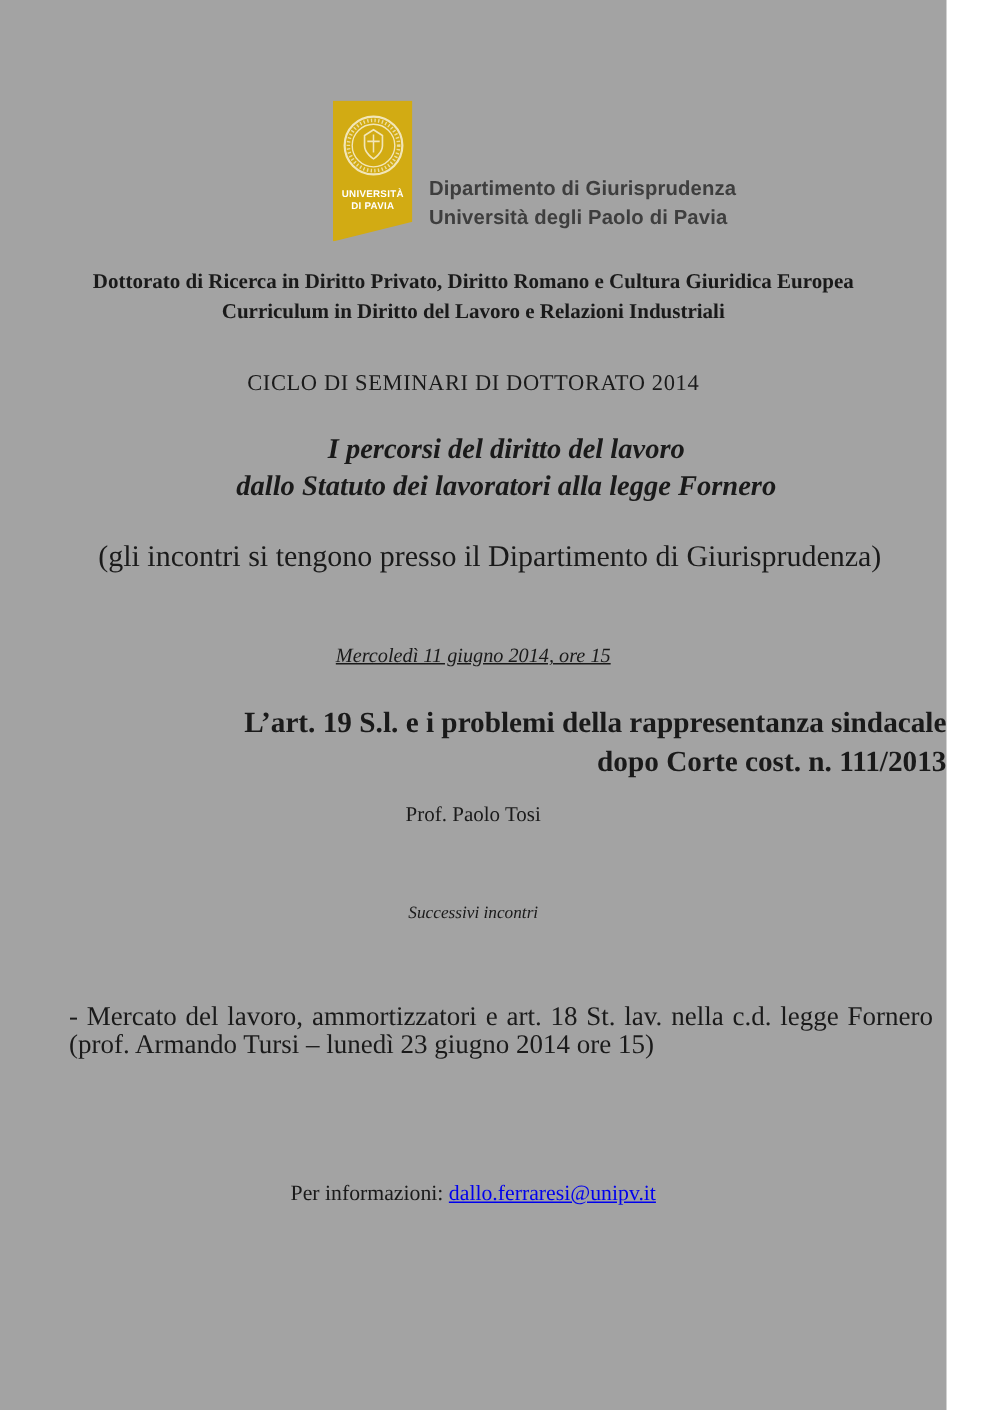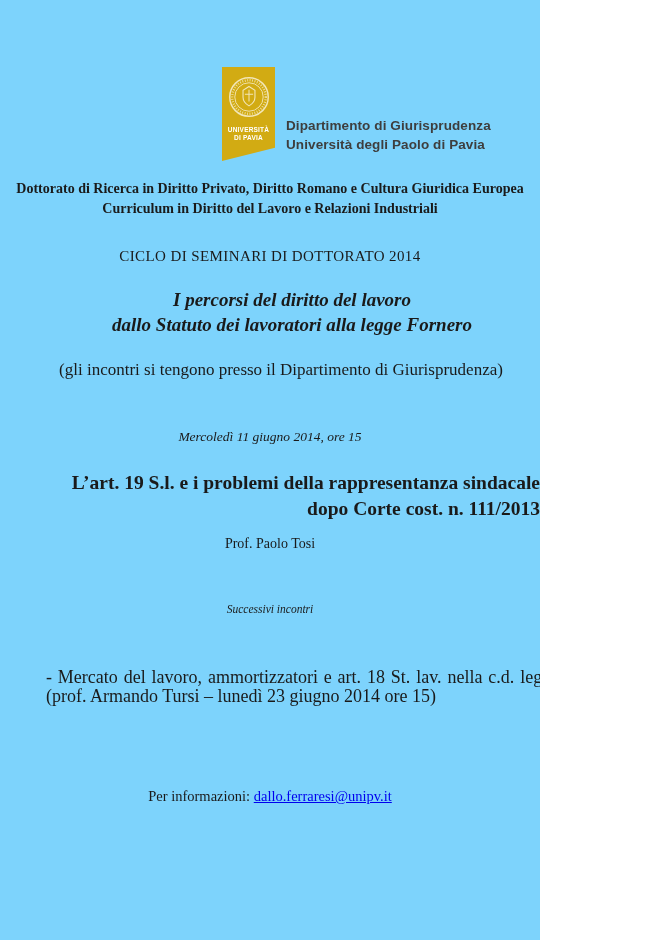--- a/index.html
+++ b/index.html
@@ -1,19 +1,19 @@
 <!DOCTYPE html>
 <html><head>
 <meta charset="utf-8">
 <style>
   html,body{margin:0;padding:0;background:#ffffff;}
   .page{
     position:relative;
-    width:540px;height:940px;
-    background:#7dd3fc;
+    width:631px;height:940px;
+    background:#a3a3a3;
     font-family:"Liberation Serif", serif;
     color:#1a1a1a;
     overflow:hidden;
   }
   .center{position:absolute;left:0;right:0;text-align:center;}
 
   
   .logo{position:absolute;left:222px;top:67px;display:flex;align-items:flex-start;}
   .pennant{
     position:relative;width:53px;height:94px;
@@ -29,22 +29,22 @@
   .dept{
     margin-left:11px;padding-top:49px;white-space:nowrap;
     font-family:"Liberation Sans", sans-serif;font-weight:700;
     font-size:13.5px;line-height:19px;letter-spacing:.1px;
   }
 
   
   .program{top:179px;font-weight:700;font-size:14px;line-height:20px;}
   .cycle{top:248px;font-size:15px;letter-spacing:.4px;}
   .series{top:287px;font-weight:700;font-style:italic;font-size:19px;line-height:25px;margin-left:44px;}
-  .venue{top:360px;font-size:17px;padding-left:22px;}
-  .session-date{top:429px;font-style:italic;font-size:13.5px;}
+  .venue{top:360px;font-size:20px;padding-left:22px;}
+  .session-date{top:429px;font-style:italic;font-size:13.5px;text-decoration:underline;}
   .session-title{top:470px;font-weight:700;font-size:19.5px;line-height:26px;text-align:right;}
   .speaker{top:536px;font-size:14px;}
   .next-heading{top:603px;font-style:italic;font-size:11.5px;}
   .next-item{
     position:absolute;left:46px;width:576px;top:668px;
     font-size:18px;line-height:19px;text-align:justify;
   }
   .contact{top:788px;font-size:14.5px;}
   .contact a{text-decoration:underline;cursor:pointer;}
 </style>

